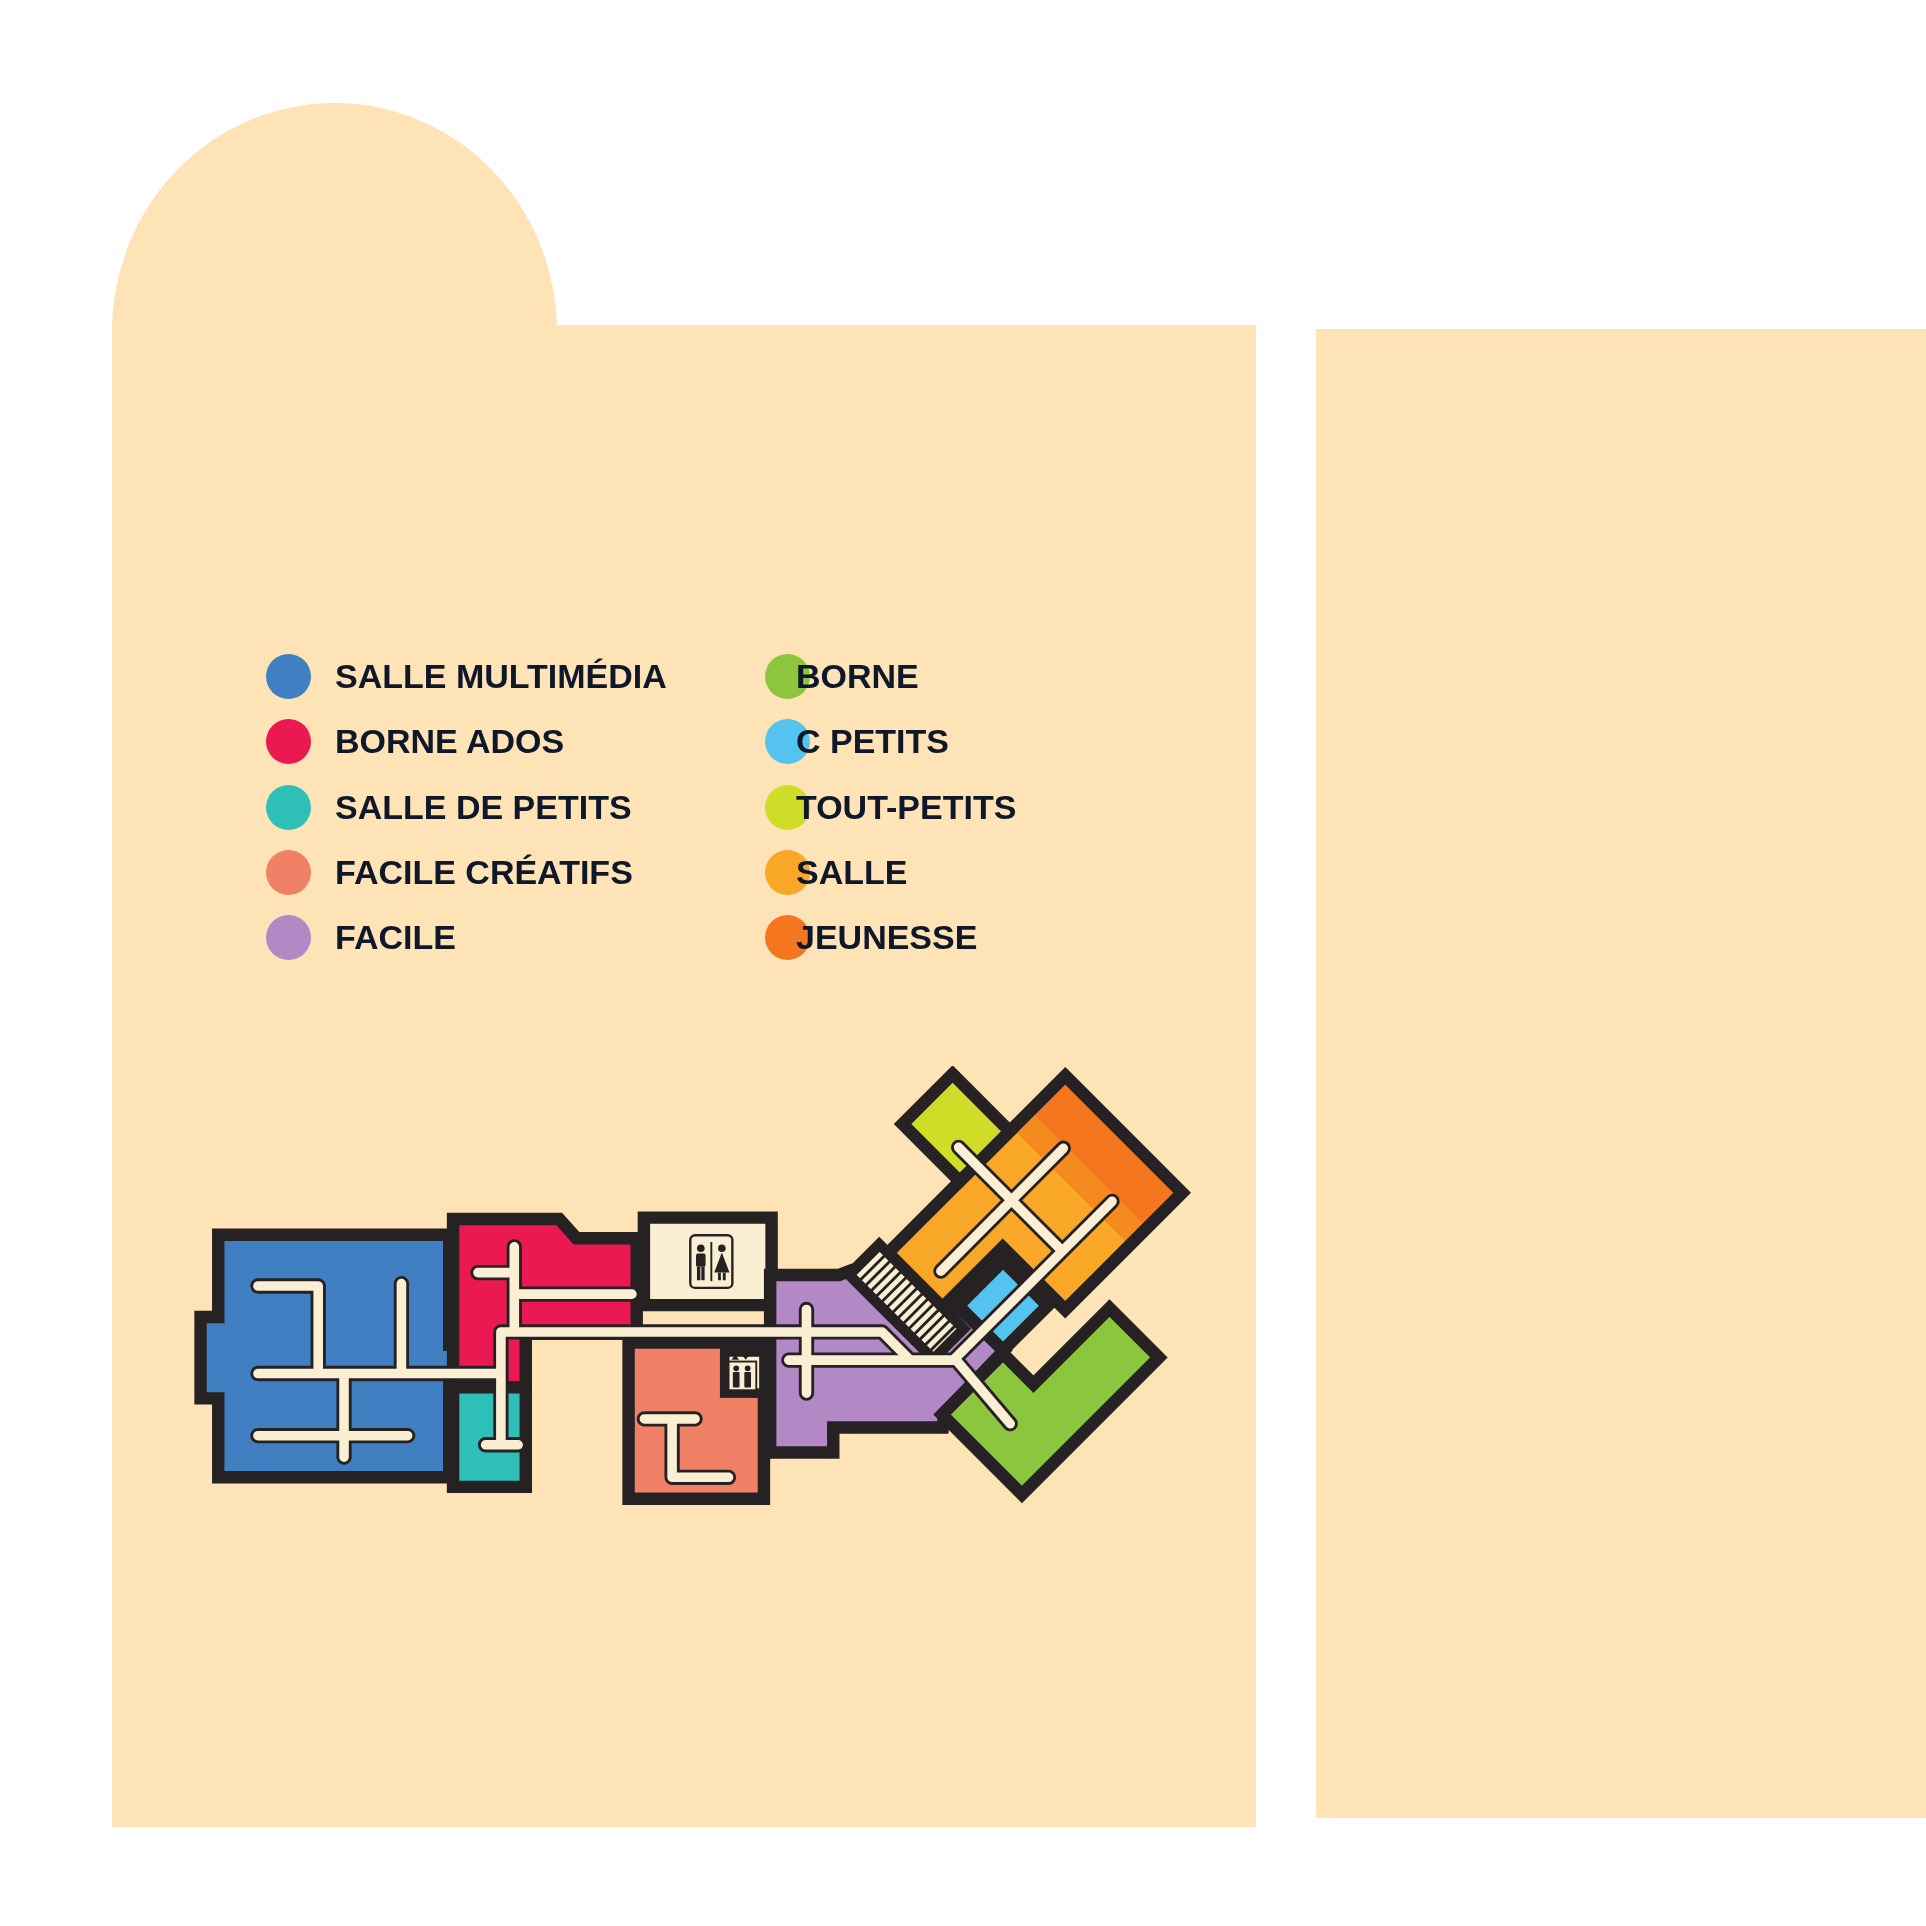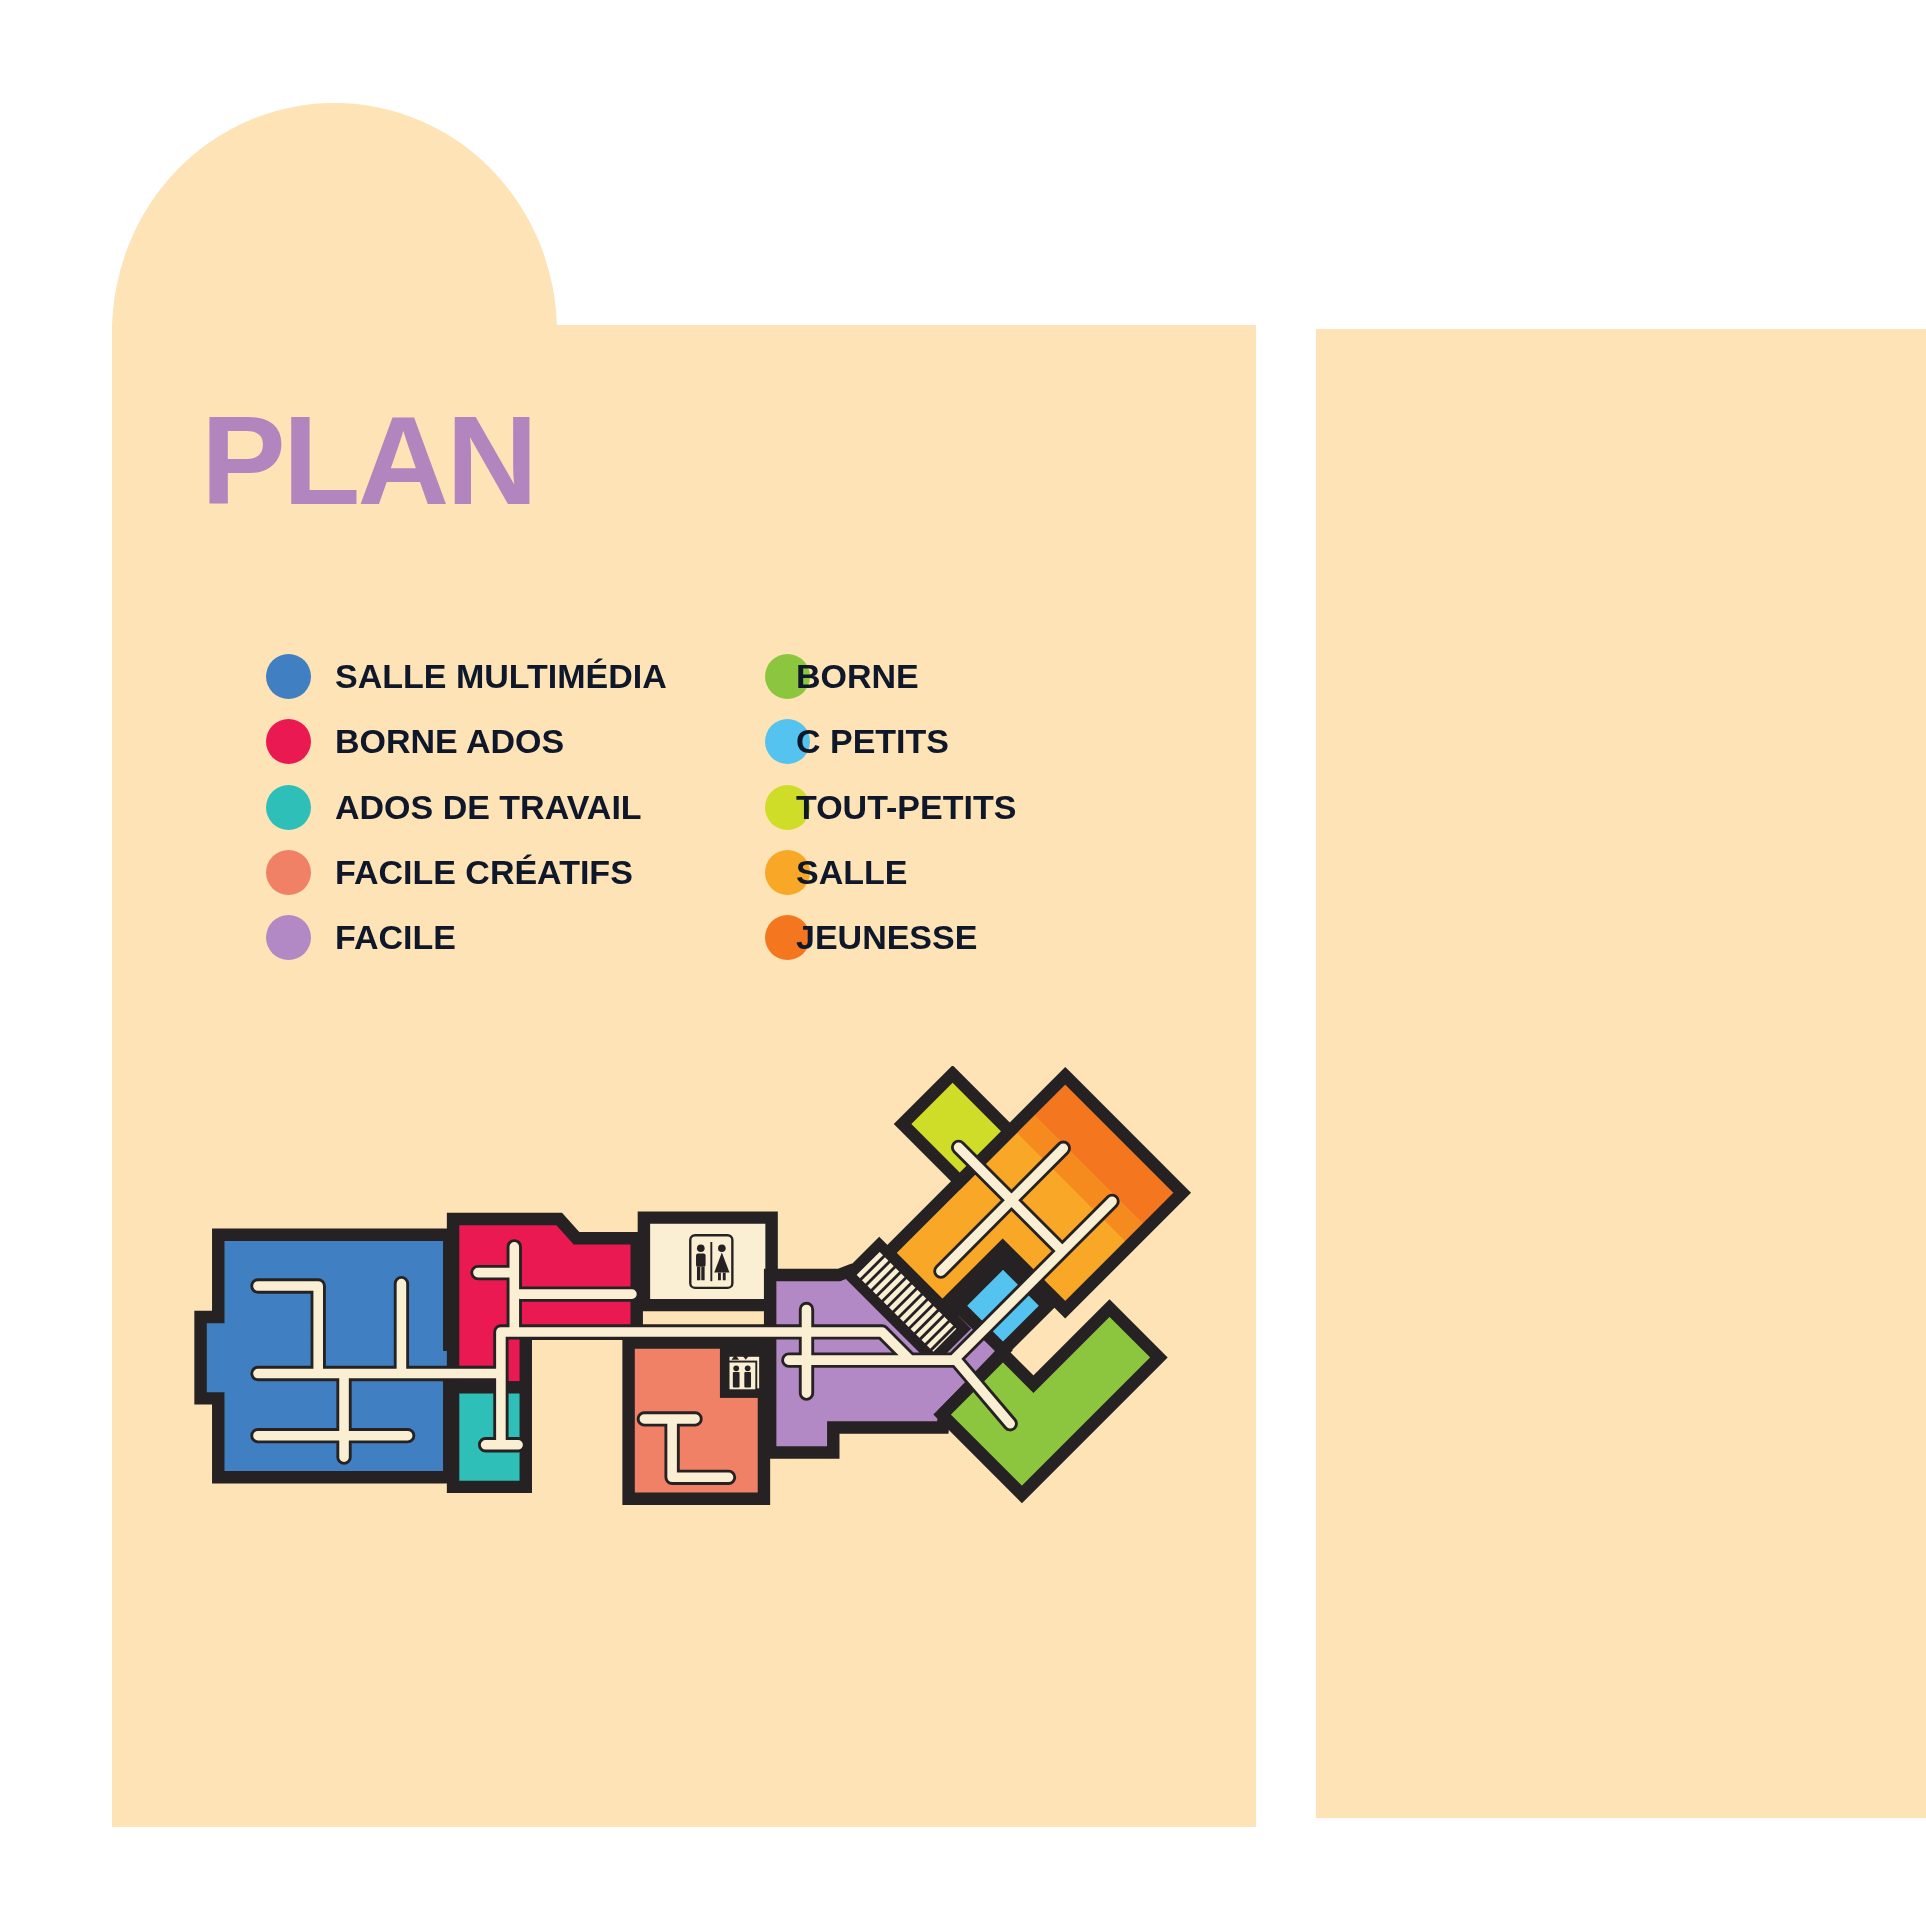--- a/index.html
+++ b/index.html
@@ -25,33 +25,32 @@
 </style>
 </head>
 <body>
 
 <div id="canvas">
 
   <div class="panel" id="panel-dome"></div>
   <div class="panel" id="panel-left"></div>
   <div class="panel" id="panel-right"></div>
 
-  <div id="page-title">PLAN</div>
 
   <div class="legend-row col1 r1">
     <span class="legend-dot" style="background: rgb(64, 128, 194);"></span>
     <span class="legend-label">SALLE MULTIMÉDIA</span>
   </div>
   <div class="legend-row col1 r2">
     <span class="legend-dot" style="background: rgb(235, 25, 81);"></span>
     <span class="legend-label">BORNE ADOS</span>
   </div>
   <div class="legend-row col1 r3">
     <span class="legend-dot" style="background: rgb(47, 191, 185);"></span>
-    <span class="legend-label">ADOS DE TRAVAIL</span>
+    <span class="legend-label">SALLE DE PETITS</span>
   </div>
   <div class="legend-row col1 r4">
     <span class="legend-dot" style="background: rgb(240, 129, 102);"></span>
     <span class="legend-label">FACILE CRÉATIFS</span>
   </div>
   <div class="legend-row col1 r5">
     <span class="legend-dot" style="background: rgb(178, 137, 197);"></span>
     <span class="legend-label">FACILE</span>
   </div>
 

